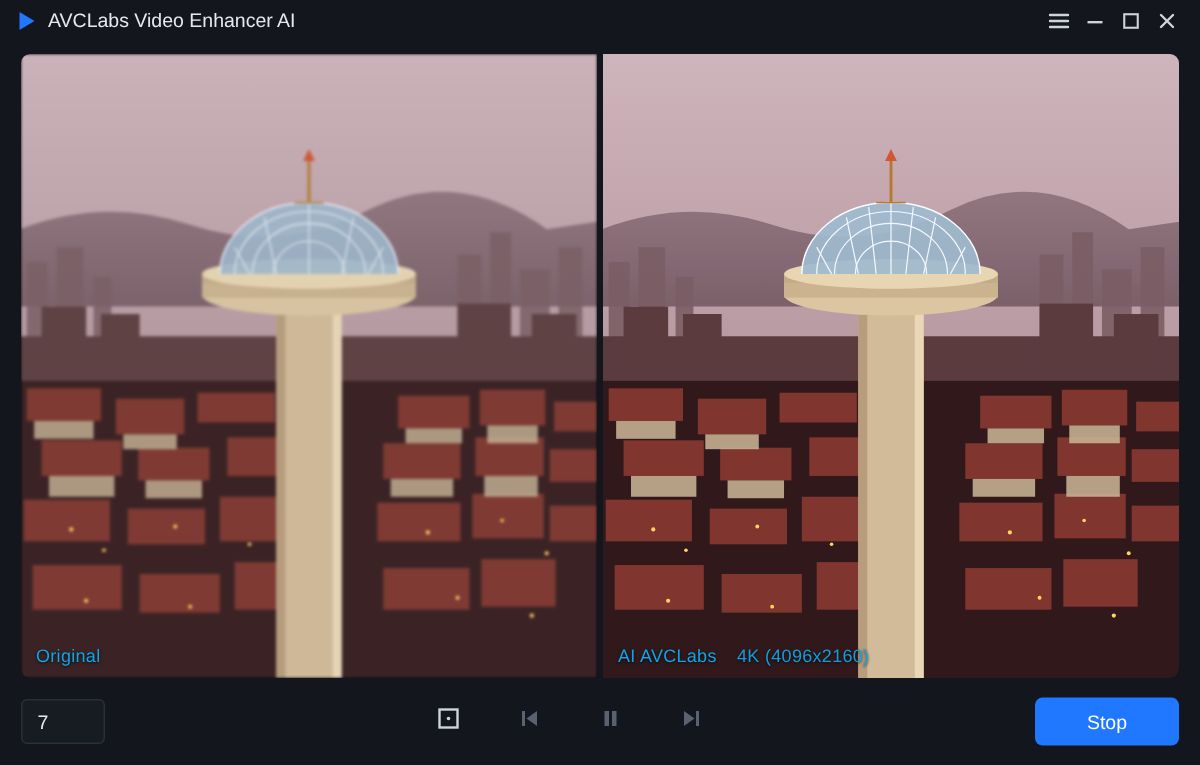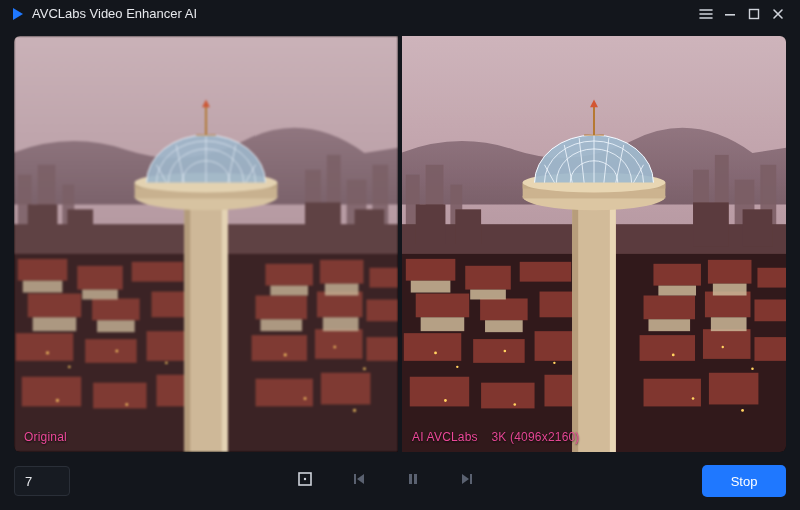--- a/index.html
+++ b/index.html
@@ -10,29 +10,29 @@
   .titlebar .logo { display:flex; align-items:flex-start; gap:6px; }
   .titlebar .spacer { flex:1; }
   .titlebar .winbtn { width:24px; height:24px; display:flex; align-items:center; justify-content:center; color:#cfd3da; cursor:pointer; }
   
   .preview-area { flex:1; padding:6px 14px 0 14px; }
   .compare { width:100%; height:100%; display:flex; gap:4px; border-radius:6px; overflow:hidden; }
   .pane { position:relative; flex:1; overflow:hidden; background:#000; }
   .pane svg.scene { position:absolute; inset:0; width:100%; height:100%; display:block; }
   .pane.original svg.scene { filter: blur(1.2px) saturate(1.05); }
   .pane.upscaled svg.scene { filter: contrast(1.05) saturate(1.08); }
-  .pane-label { position:absolute; left:10px; bottom:8px; color:#ec4899; font-size:12px; text-shadow:0 1px 2px rgba(0,0,0,.8); font-weight:500; letter-spacing:.2px; pointer-events:none; }
+  .pane-label { position:absolute; left:10px; bottom:8px; color:#0ea5e9; font-size:12px; text-shadow:0 1px 2px rgba(0,0,0,.8); font-weight:500; letter-spacing:.2px; pointer-events:none; }
   .pane-label .sub { font-weight:400; margin-left:10px; opacity:.95; }
   
   .bottombar { height:58px; display:flex; align-items:center; padding:0 14px; gap:10px; }
   .framebox { width:56px; height:30px; border:1px solid #2a2f38; border-radius:4px; background:#171b22; color:#e6e8ec; font-size:13px; padding:0 10px; outline:none; }
   .centerControls { flex:1; display:flex; align-items:center; justify-content:center; gap:26px; }
   .ctrl { width:28px; height:28px; display:flex; align-items:center; justify-content:center; color:#5a6170; cursor:pointer; border-radius:4px; }
   .ctrl.enabled { color:#cfd3da; }
-  .stopbtn { background:#1f78ff; color:#fff; border:none; height:32px; width:84px; border-radius:5px; font-size:13px; font-weight:500; cursor:pointer; }
+  .stopbtn { background:#1f78ff; color:#fff; border:none; height:32px; width:96px; border-radius:5px; font-size:13px; font-weight:500; cursor:pointer; }
 </style>
 </head>
 <body>
 
 <div class="window">
 
   <div class="titlebar">
     <div class="logo">
       <span>
         <svg width="16" height="16" viewBox="0 0 16 16">
@@ -300,21 +300,21 @@
               <line x1="185" y1="103" x2="190" y2="148"></line>
               <line x1="215" y1="103" x2="210" y2="148"></line>
             </g>
             <line x1="200" y1="100" x2="200" y2="70" stroke="#b07a3a" stroke-width="2"></line>
             <line x1="190" y1="100" x2="210" y2="100" stroke="#b07a3a" stroke-width="1"></line>
             <polygon points="196,72 204,72 200,64" fill="#c85a3a"></polygon>
           </g>
         </svg>
         <div class="pane-label">
           <span>AI AVCLabs</span>
-          <span class="sub">3K (4096x2160)</span>
+          <span class="sub">4K (4096x2160)</span>
         </div>
       </div>
 
     </div>
   </div>
 
   <div class="bottombar">
     <input class="framebox" value="7" style="">
     <div class="centerControls">
       <div class="ctrl enabled">

